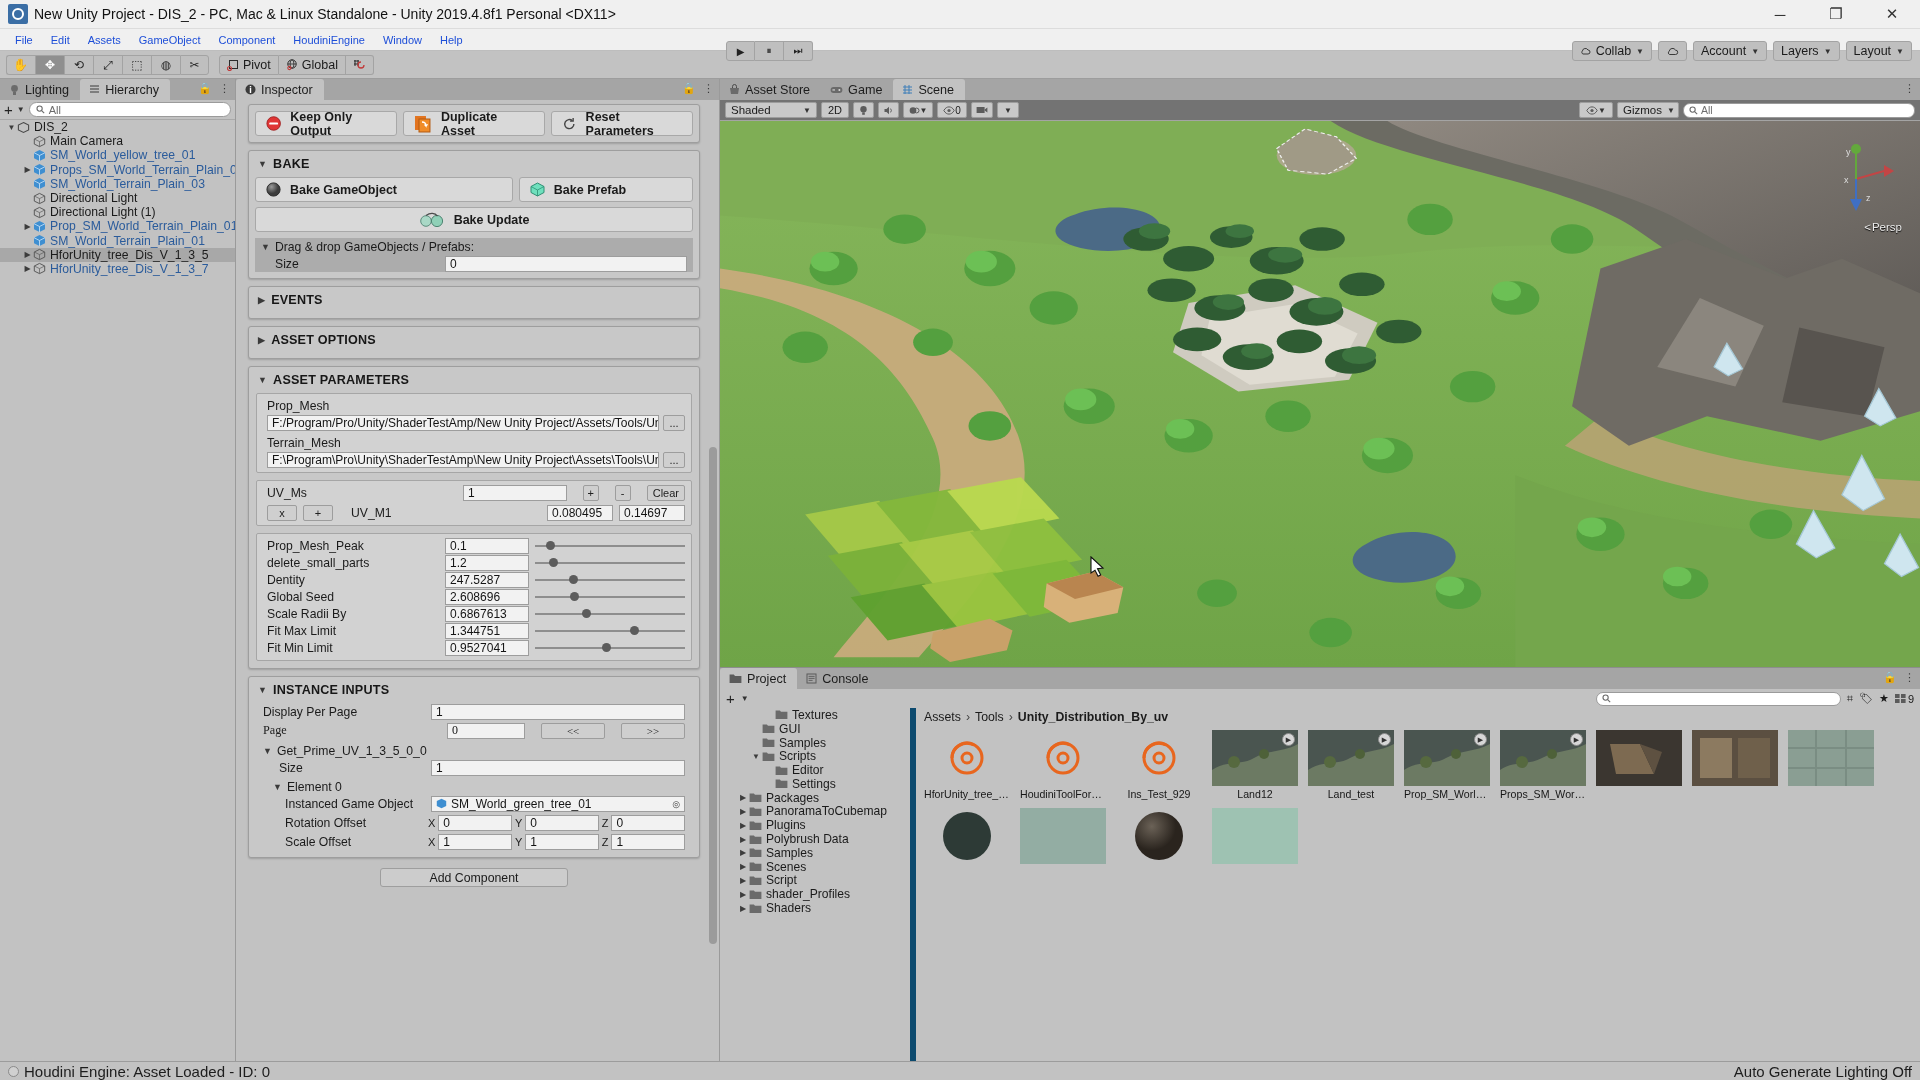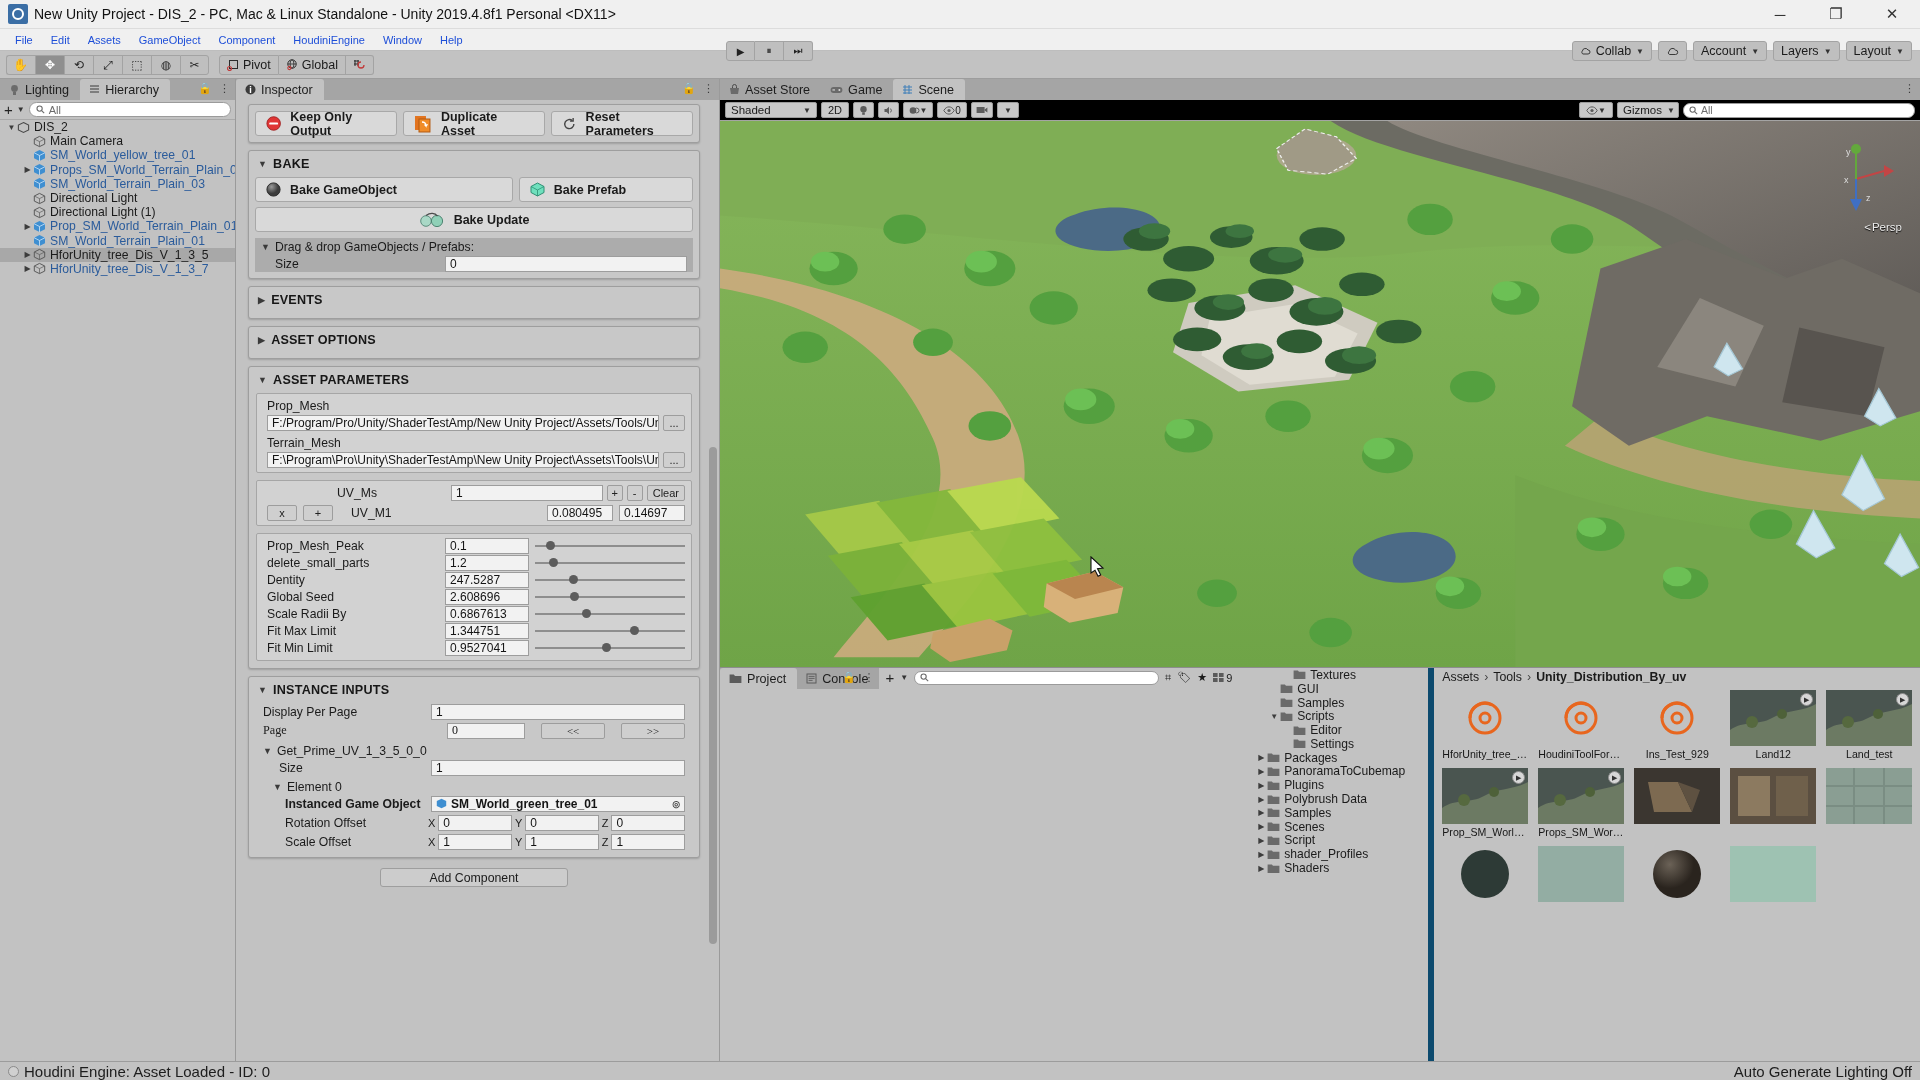--- a/index.html
+++ b/index.html
@@ -86,29 +86,29 @@
   .slider .knob { position:absolute; width:9px; height:9px; border-radius:50%; background:#5c5c5c; }
   .smallbtn { background:#cfcfcf; border:1px solid #9d9d9d; border-radius:2px; height:16px; min-width:16px; display:flex; align-items:center; justify-content:center; font-size:11px; color:#222; }
   .darkstrip { background:#acacac; }
   .addcomp { width:188px; height:19px; margin:10px auto; background:#cccccc; border:1px solid #9e9e9e; border-radius:3px; display:flex; align-items:center; justify-content:center; font-size:12.3px;}
   .vscroll { position:absolute; right:1px; top:2px; width:10px; bottom:2px; }
   .vscroll .thumb { position:absolute; left:1px; width:8px; background:#9b9b9b; border-radius:4px; }
 
   
   .rightcol { flex:1; display:flex; flex-direction:column; min-width:0; }
   .scene-pane { height:588px; flex:0 0 588px; display:flex; flex-direction:column; }
-  .scene-toolbar { height:21px; background:#000000; display:flex; align-items:center; gap:4px; padding:0 5px; border-bottom:1px solid #a4a4a4; }
+  .scene-toolbar { height:21px; background:#737373; display:flex; align-items:center; gap:4px; padding:0 5px; border-bottom:1px solid #a4a4a4; }
   .sdd { height:16px; background:#c9c9c9; border:1px solid #9d9d9d; border-radius:2px; display:flex; align-items:center; gap:5px; padding:0 5px; font-size:11.5px; }
   .sbtn { height:16px; min-width:19px; background:#c9c9c9; border:1px solid #9d9d9d; border-radius:2px; display:flex; align-items:center; justify-content:center; font-size:11px; padding:0 4px; }
   .sbar-right { margin-left:auto; display:flex; align-items:center; gap:4px; }
   .scene-view { flex:1; position:relative; overflow:hidden; background:#76ab4f; }
   .gizmo { position:absolute; right:22px; top:18px; width:76px; height:84px; }
   .persp { position:absolute; right:18px; top:100px; font-size:11.5px; color:#eaeaea; text-shadow:0 1px 1px #000; }
 
-  .project-pane { flex:1; display:flex; flex-direction:row; min-height:0; border-top:1px solid #8d8d8d;justify-content:space-between;}
+  .project-pane { flex:1; display:flex; flex-direction:column; min-height:0; border-top:1px solid #8d8d8d;justify-content:space-between;}
   .proj-toolbar { height:19px; background:#c2c2c2; display:flex; align-items:center; gap:6px; padding:0 6px; }
   .proj-search { width:245px; height:14px; background:#fff; border:1px solid #9b9b9b; border-radius:7px; display:flex; align-items:center; padding:0 5px; font-size:10.5px; color:#6e6e6e; gap:3px;}
   .proj-body { flex:1; display:flex; min-height:0; }
   .proj-tree { width:196px; flex:0 0 196px; background:#c2c2c2; border-right:6px solid #0c4a6e; overflow:hidden; position:relative;}
   .prow { height:13.8px; display:flex; align-items:center; font-size:12.1px; white-space:nowrap; }
   .prow .tw { width:12px; text-align:center; font-size:8px; color:#3d3d3d; flex:0 0 12px;}
   .folder { width:13px; height:11px; margin-right:4px; flex:0 0 13px; }
   .proj-right { flex:1; display:flex; flex-direction:column; min-width:0; background:#c2c2c2;}
   .breadcrumb { height:18px; display:flex; align-items:center; gap:5px; font-size:12.3px; padding:0 8px; }
   .grid { flex:1; padding:4px 0 0 8px; display:flex; flex-wrap:wrap; gap:8px 10px; align-content:flex-start; overflow:hidden; }
@@ -477,21 +477,21 @@
               <div class="p-row" style="padding-left:10px;margin-top:3px;">
                 <span>Terrain_Mesh</span>
               </div>
               <div class="p-row" style="padding-left:10px;gap:4px;">
                 <div class="inp" style="flex:1">F:\Program\Pro\Unity\ShaderTestAmp\New Unity Project\Assets\Tools\Unity_Distrib</div>
                 <div class="smallbtn" style="width:22px">...</div>
               </div>
             </div>
 
             <div class="param-card" style="padding:3px 0 4px 0;">
-              <div class="p-row" style="padding-left:10px;gap:4px;text-align:center;">
+              <div class="p-row" style="padding-left:10px;gap:16px;">
                 <span style="width:180px">UV_Ms</span>
                 <div class="inp" style="flex:1">1</div>
                 <div class="smallbtn">+</div>
                 <div class="smallbtn">-</div>
                 <div class="smallbtn" style="padding:0 5px">Clear</div>
               </div>
               <div class="p-row" style="padding-left:10px;gap:6px;margin-top:3px;">
                 <div class="smallbtn" style="width:30px">x</div>
                 <div class="smallbtn" style="width:30px">+</div>
                 <span style="margin-left:12px;flex:1">UV_M1</span>
@@ -581,21 +581,21 @@
                 <span>Get_Prime_UV_1_3_5_0_0</span>
               </div>
               <div class="p-row" style="padding-left:22px;">
                 <span style="width:152px">Size</span>
                 <div class="inp" style="flex:1">1</div>
               </div>
               <div class="p-row" style="padding-left:16px;margin-top:2px;">
                 <span class="tri" style="margin-right:5px">▼</span>
                 <span>Element 0</span>
               </div>
-              <div class="p-row" style="padding-left:28px;font-weight:bold;">
+              <div class="p-row" style="padding-left:28px;">
                 <span style="width:146px">Instanced Game Object</span>
                 <div class="inp" style="flex:1;gap:4px;">
                   <svg width="11" height="11" viewBox="0 0 11 11" style="flex:0 0 11px">
                       <path d="M5.5 .8 10.2 3v5L5.5 10.2.8 8V3z" fill="#3f8fd1"></path>
                     </svg>
                   <span>SM_World_green_tree_01</span>
                   <span style="margin-left:auto;font-size:9px;color:#444">◎</span>
                 </div>
               </div>
               <div class="p-row" style="padding-left:28px;gap:3px;margin-top:2px;">

